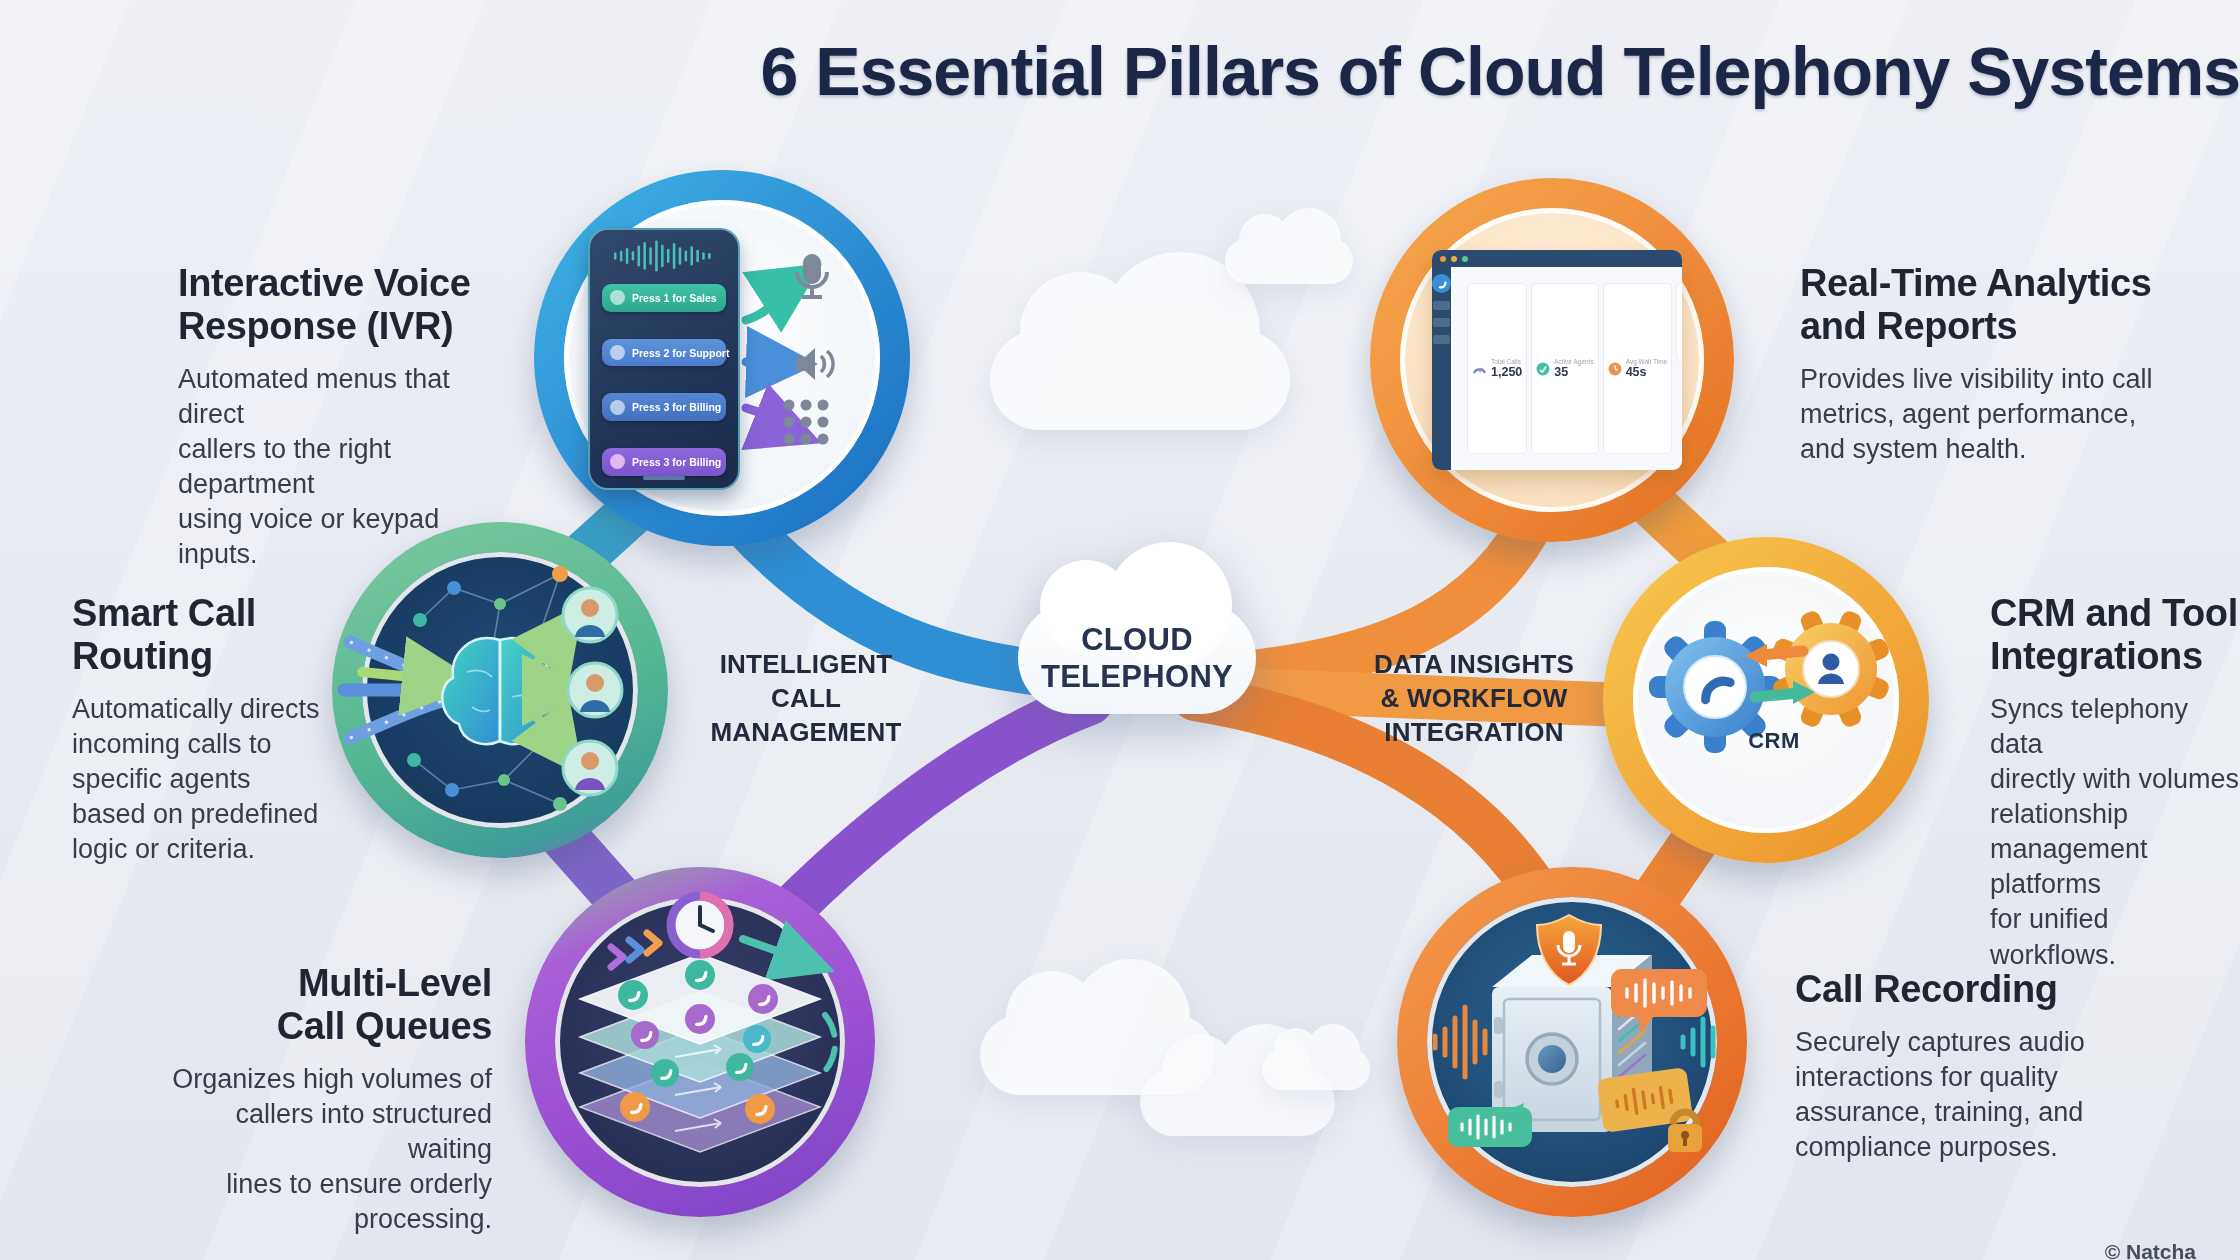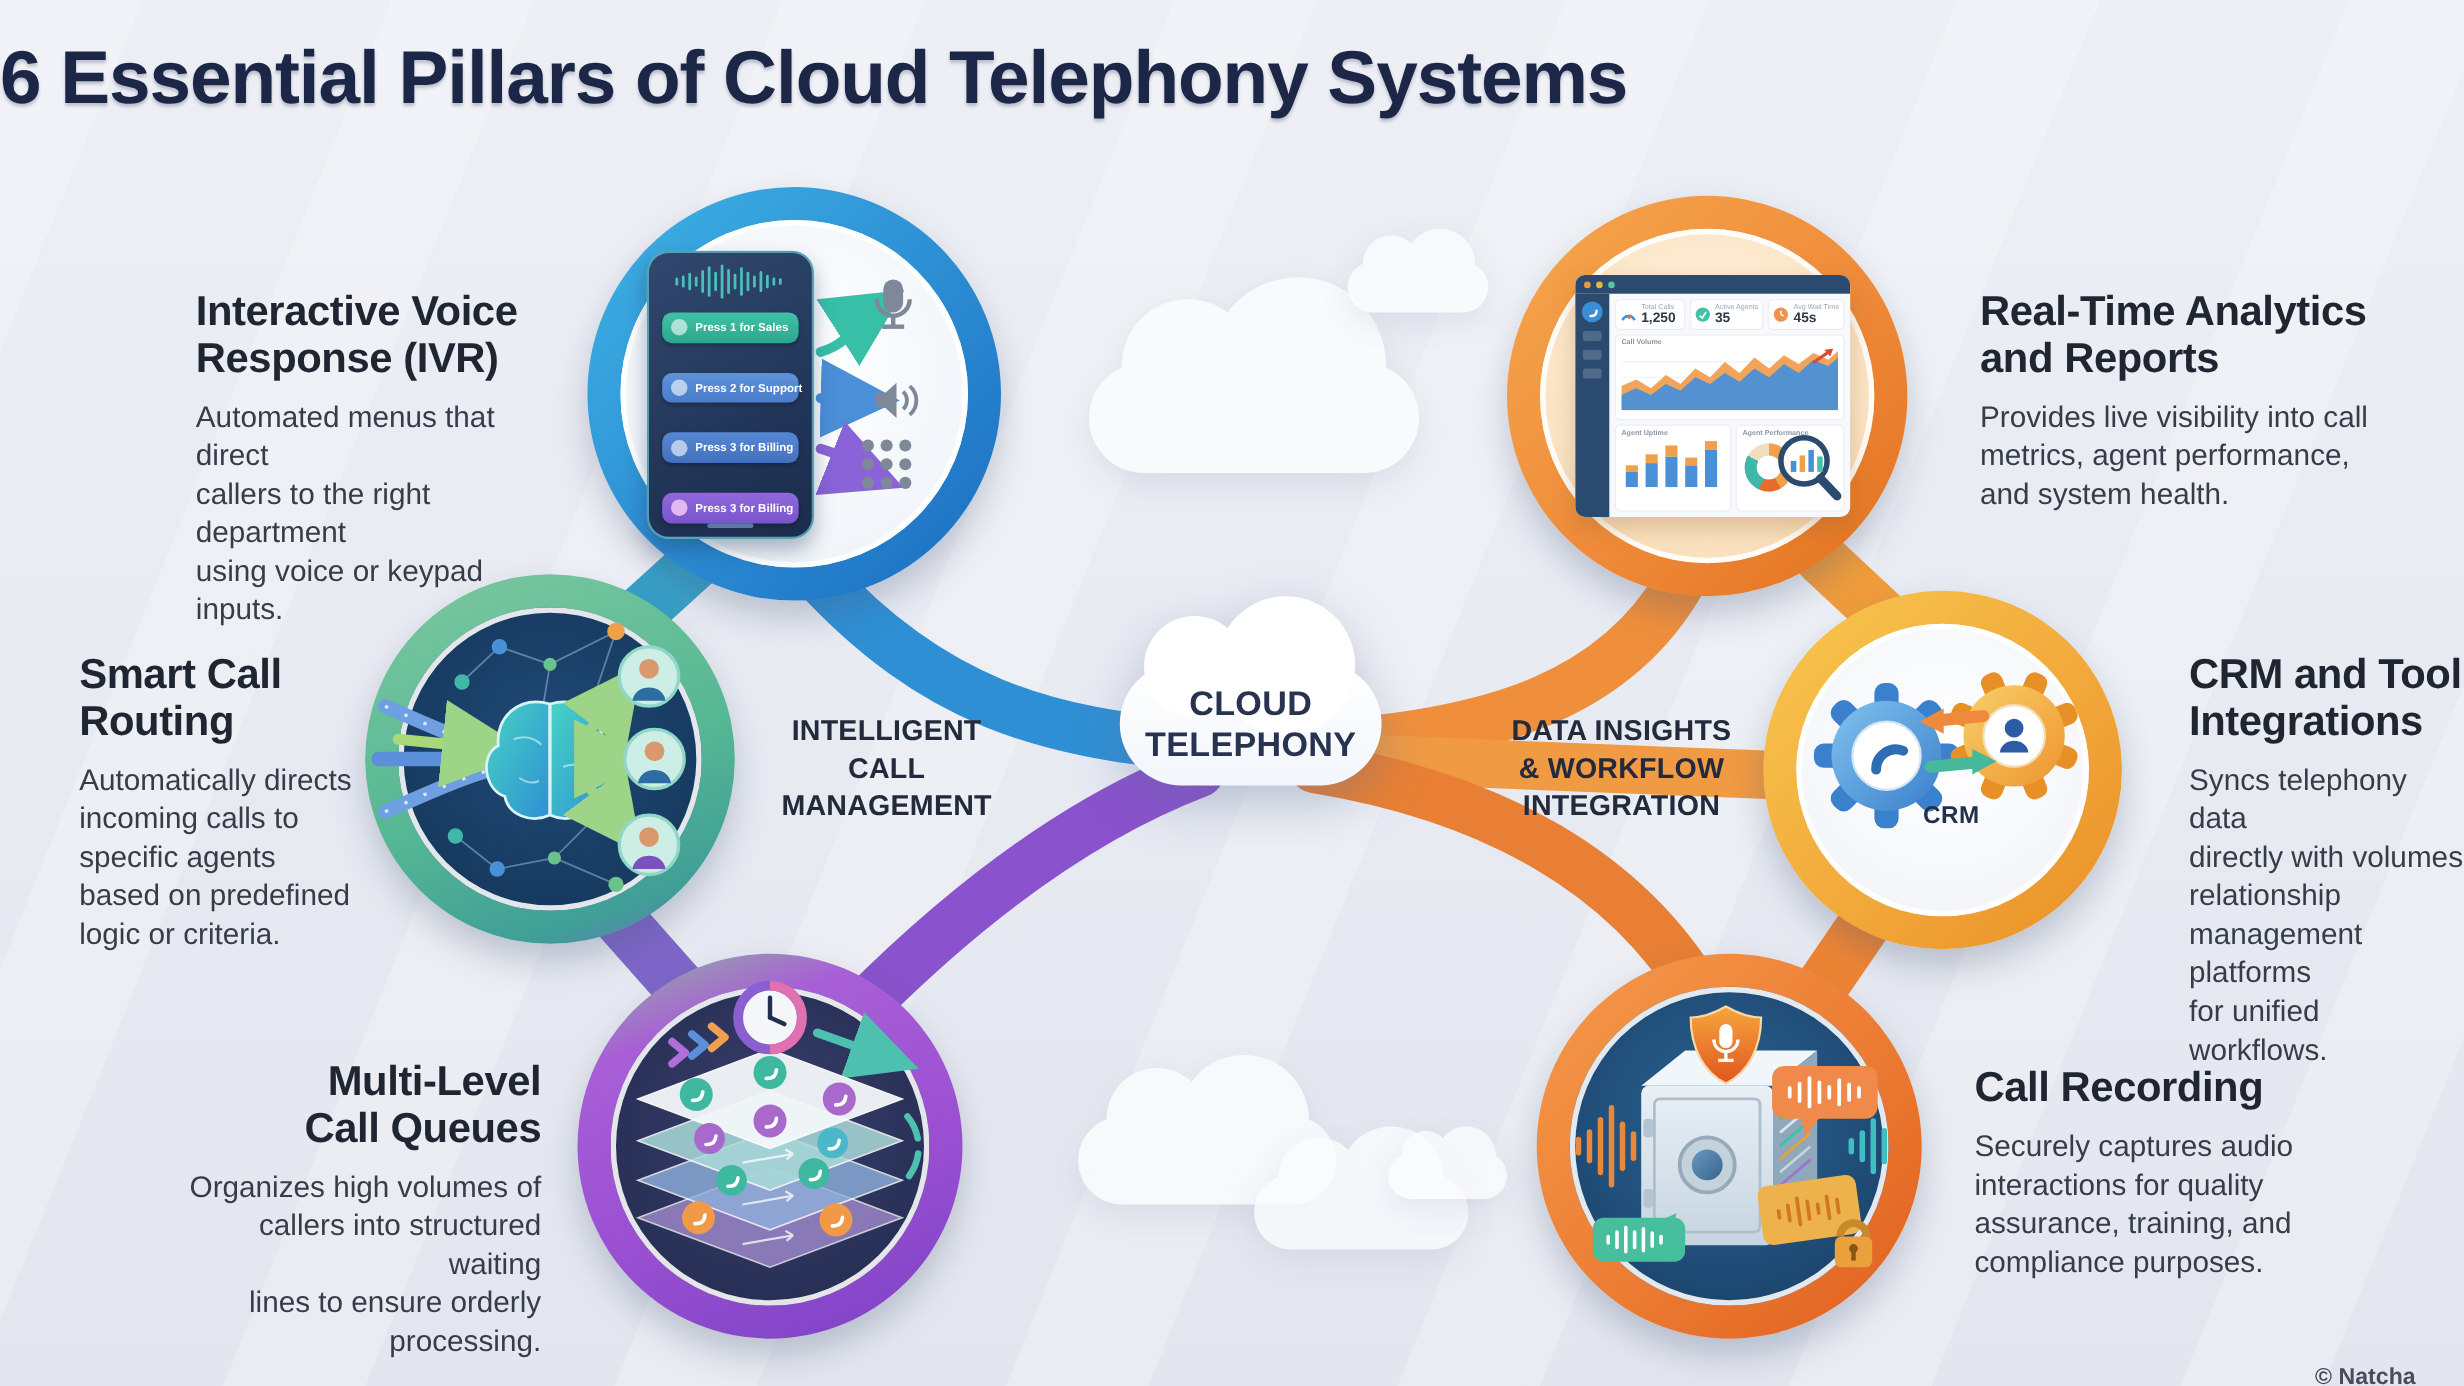--- a/index.html
+++ b/index.html
@@ -6,21 +6,21 @@
   *{box-sizing:border-box;}
   #stage{position:relative;width:2240px;height:1260px;overflow:hidden;
          font-family:"Liberation Sans",sans-serif;
          background:linear-gradient(180deg,#edeff5 0%,#e7eaf1 55%,#e3e6ee 100%);}
   #stage::before{content:"";position:absolute;inset:0;
          background:repeating-linear-gradient(112deg,rgba(255,255,255,.45) 0 120px,rgba(255,255,255,0) 120px 330px);
          opacity:.5;pointer-events:none;}
   .layer{position:absolute;inset:0;}
 
   
-  .main-title{position:absolute;left:0;top:32px;width:100%;text-align:left;
+  .main-title{position:absolute;left:0;top:32px;width:100%;text-align:right;
 
     font-size:68px;font-weight:800;letter-spacing:-1px;color:#1c2747;
     text-shadow:0 2px 3px rgba(30,40,80,.25);}
 
   
   .cloud{position:absolute;background:#fbfcfe;border-radius:200px;filter:drop-shadow(0 10px 14px rgba(120,135,165,.18));}
   .cloud::before,.cloud::after{content:"";position:absolute;background:inherit;border-radius:50%;}
   .cloud.c-top{left:990px;top:330px;width:300px;height:100px;opacity:.9;}
   .cloud.c-top::before{width:120px;height:120px;left:30px;top:-58px;}
   .cloud.c-top::after{width:160px;height:160px;left:110px;top:-78px;}
@@ -81,21 +81,21 @@
 
   
   .dash{position:absolute;left:1432px;top:250px;width:250px;height:220px;border-radius:9px;overflow:hidden;
         background:#f7f9fc;box-shadow:0 10px 20px rgba(150,100,40,.30);}
   .dash-top{height:17px;background:#2a4a70;display:flex;align-items:center;gap:5px;padding:0 8px;}
   .dash-top i{width:6px;height:6px;border-radius:50%;display:block;}
   .dash-body{display:flex;height:203px;}
   .dash-side{width:31px;background:#2a4a70;display:flex;flex-direction:column;align-items:center;padding-top:7px;gap:8px;}
   .dash-side .ph{width:19px;height:19px;border-radius:50%;background:#3a8fd4;display:flex;align-items:center;justify-content:center;}
   .dash-side .it{width:17px;height:9px;border-radius:2px;background:rgba(255,255,255,.18);}
-  .dash-main{flex:1;padding:5px;display:flex;flex-direction:column;gap:4px;}
+  .dash-main{flex:1;padding:16px;display:flex;flex-direction:row;gap:4px;justify-content:flex-end;}
   .kpi-row{display:flex;gap:4px;}
   .kpi{flex:1;background:#fff;border:1px solid #e9edf3;border-radius:5px;padding:3px 4px;display:flex;align-items:center;gap:4px;}
   .kpi .ic{flex:0 0 auto;}
   .kpi .lbl{font-size:6.5px;color:#9aa6b6;line-height:1.1;white-space:nowrap;}
   .kpi .val{font-size:12.5px;font-weight:800;color:#2f3845;line-height:1.05;}
   .card{background:#fff;border:1px solid #e9edf3;border-radius:5px;}
   .area-card{height:78px;padding:3px 5px 2px;}
   .mini-lbl{font-size:6.5px;color:#8a96a6;font-weight:700;}
   .bottom-row{display:flex;gap:4px;flex:1;}
   .bars-card{width:106px;padding:3px 5px;}

